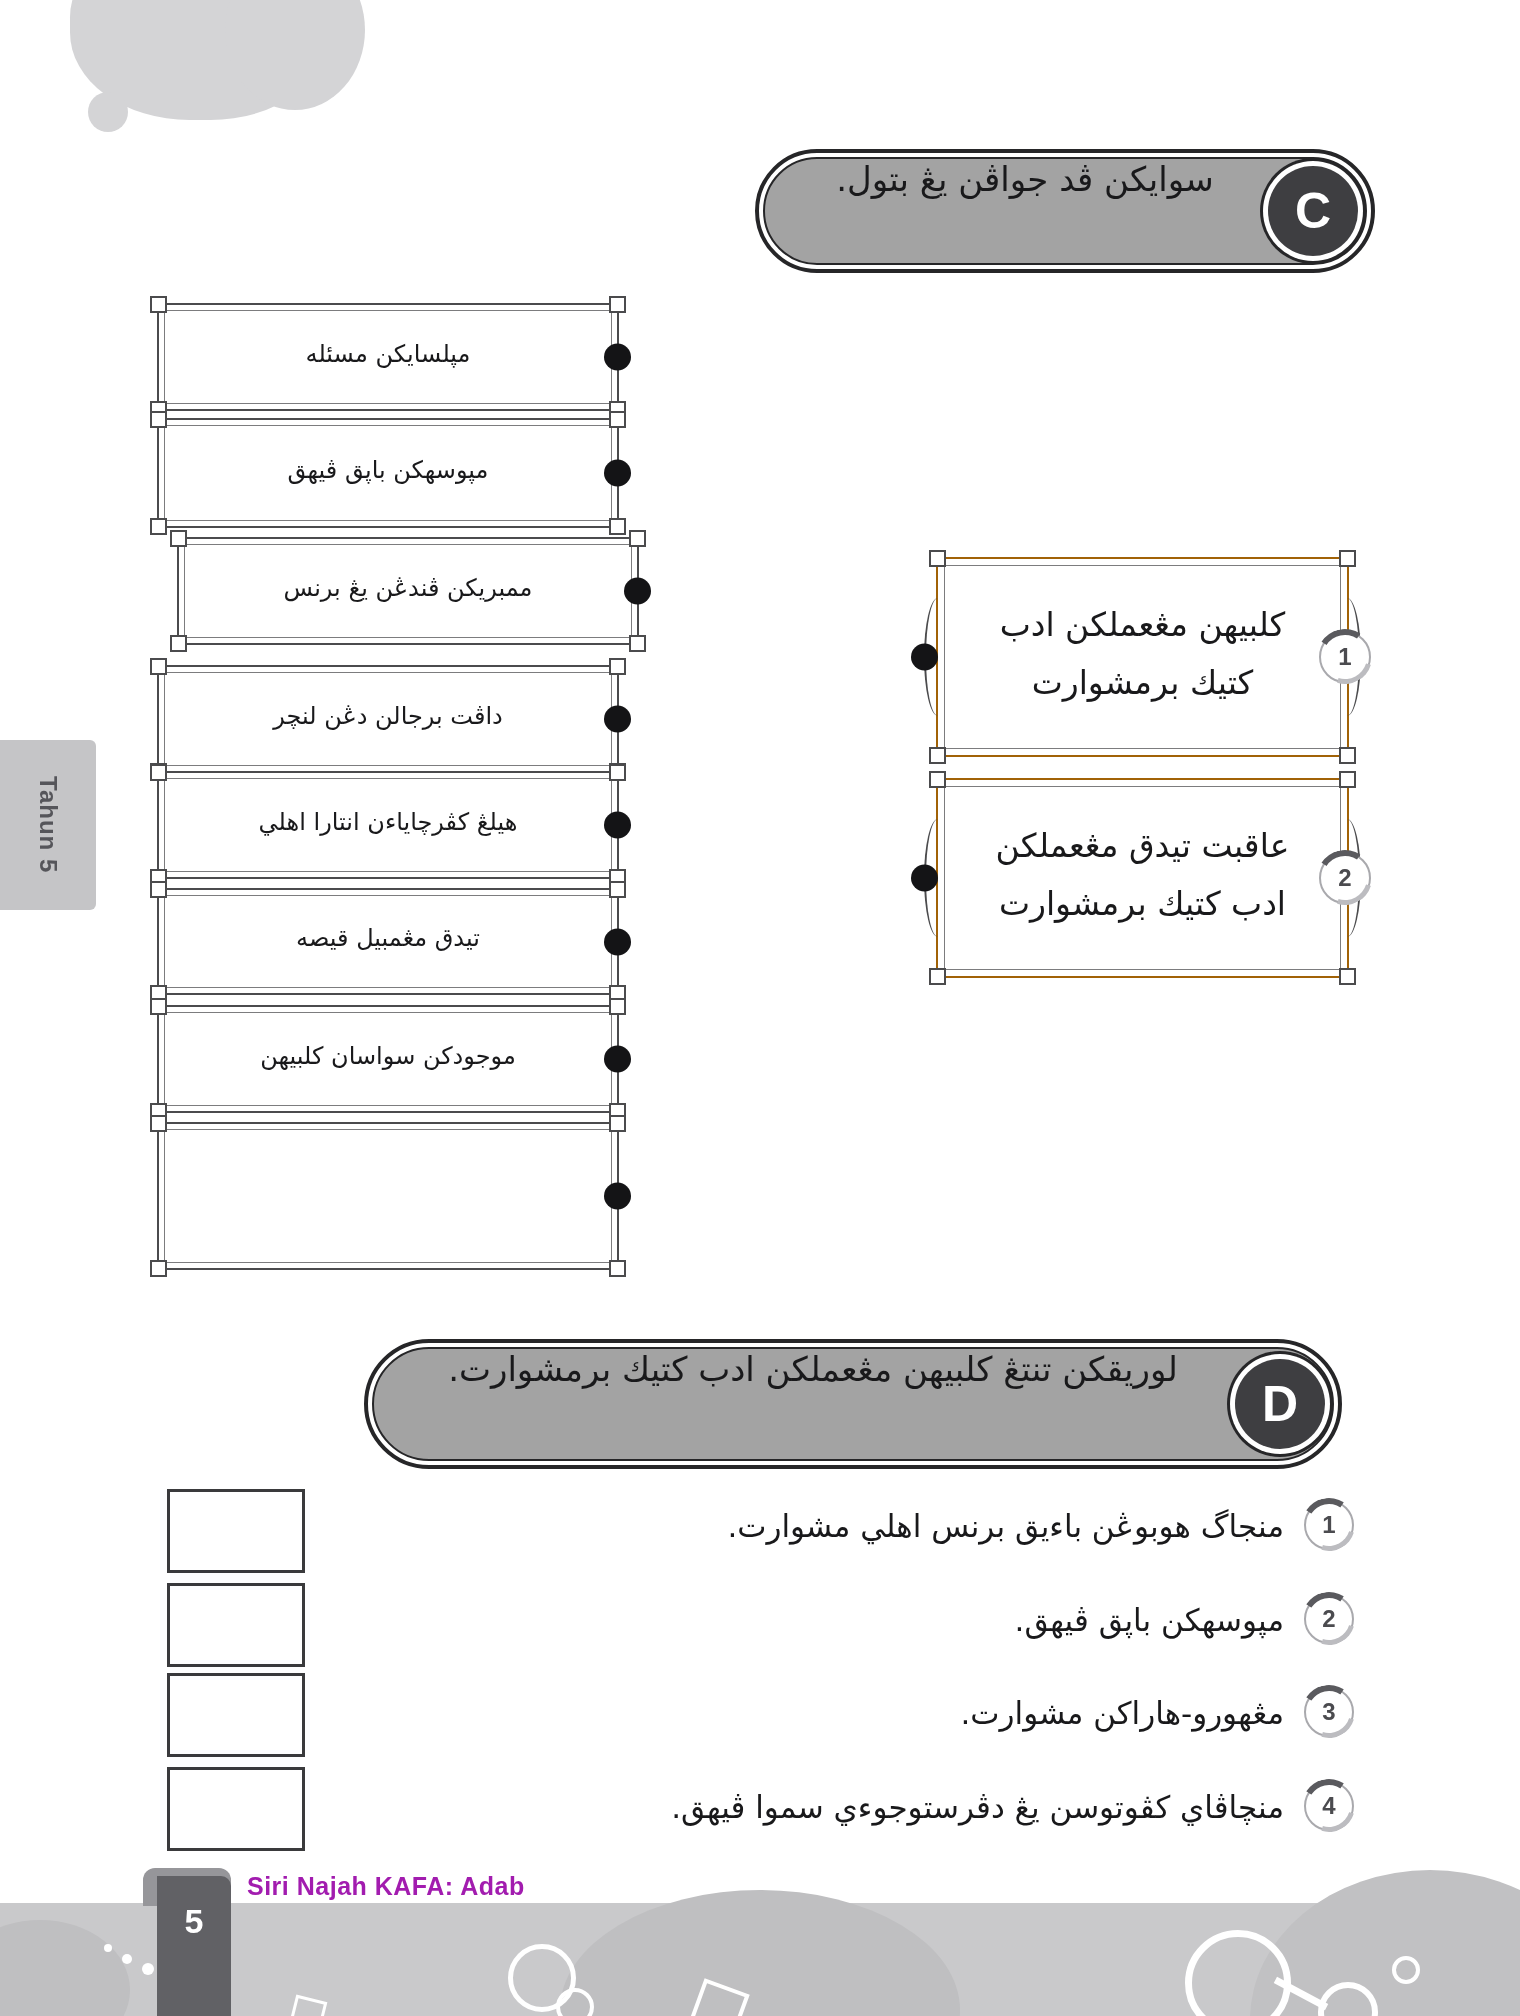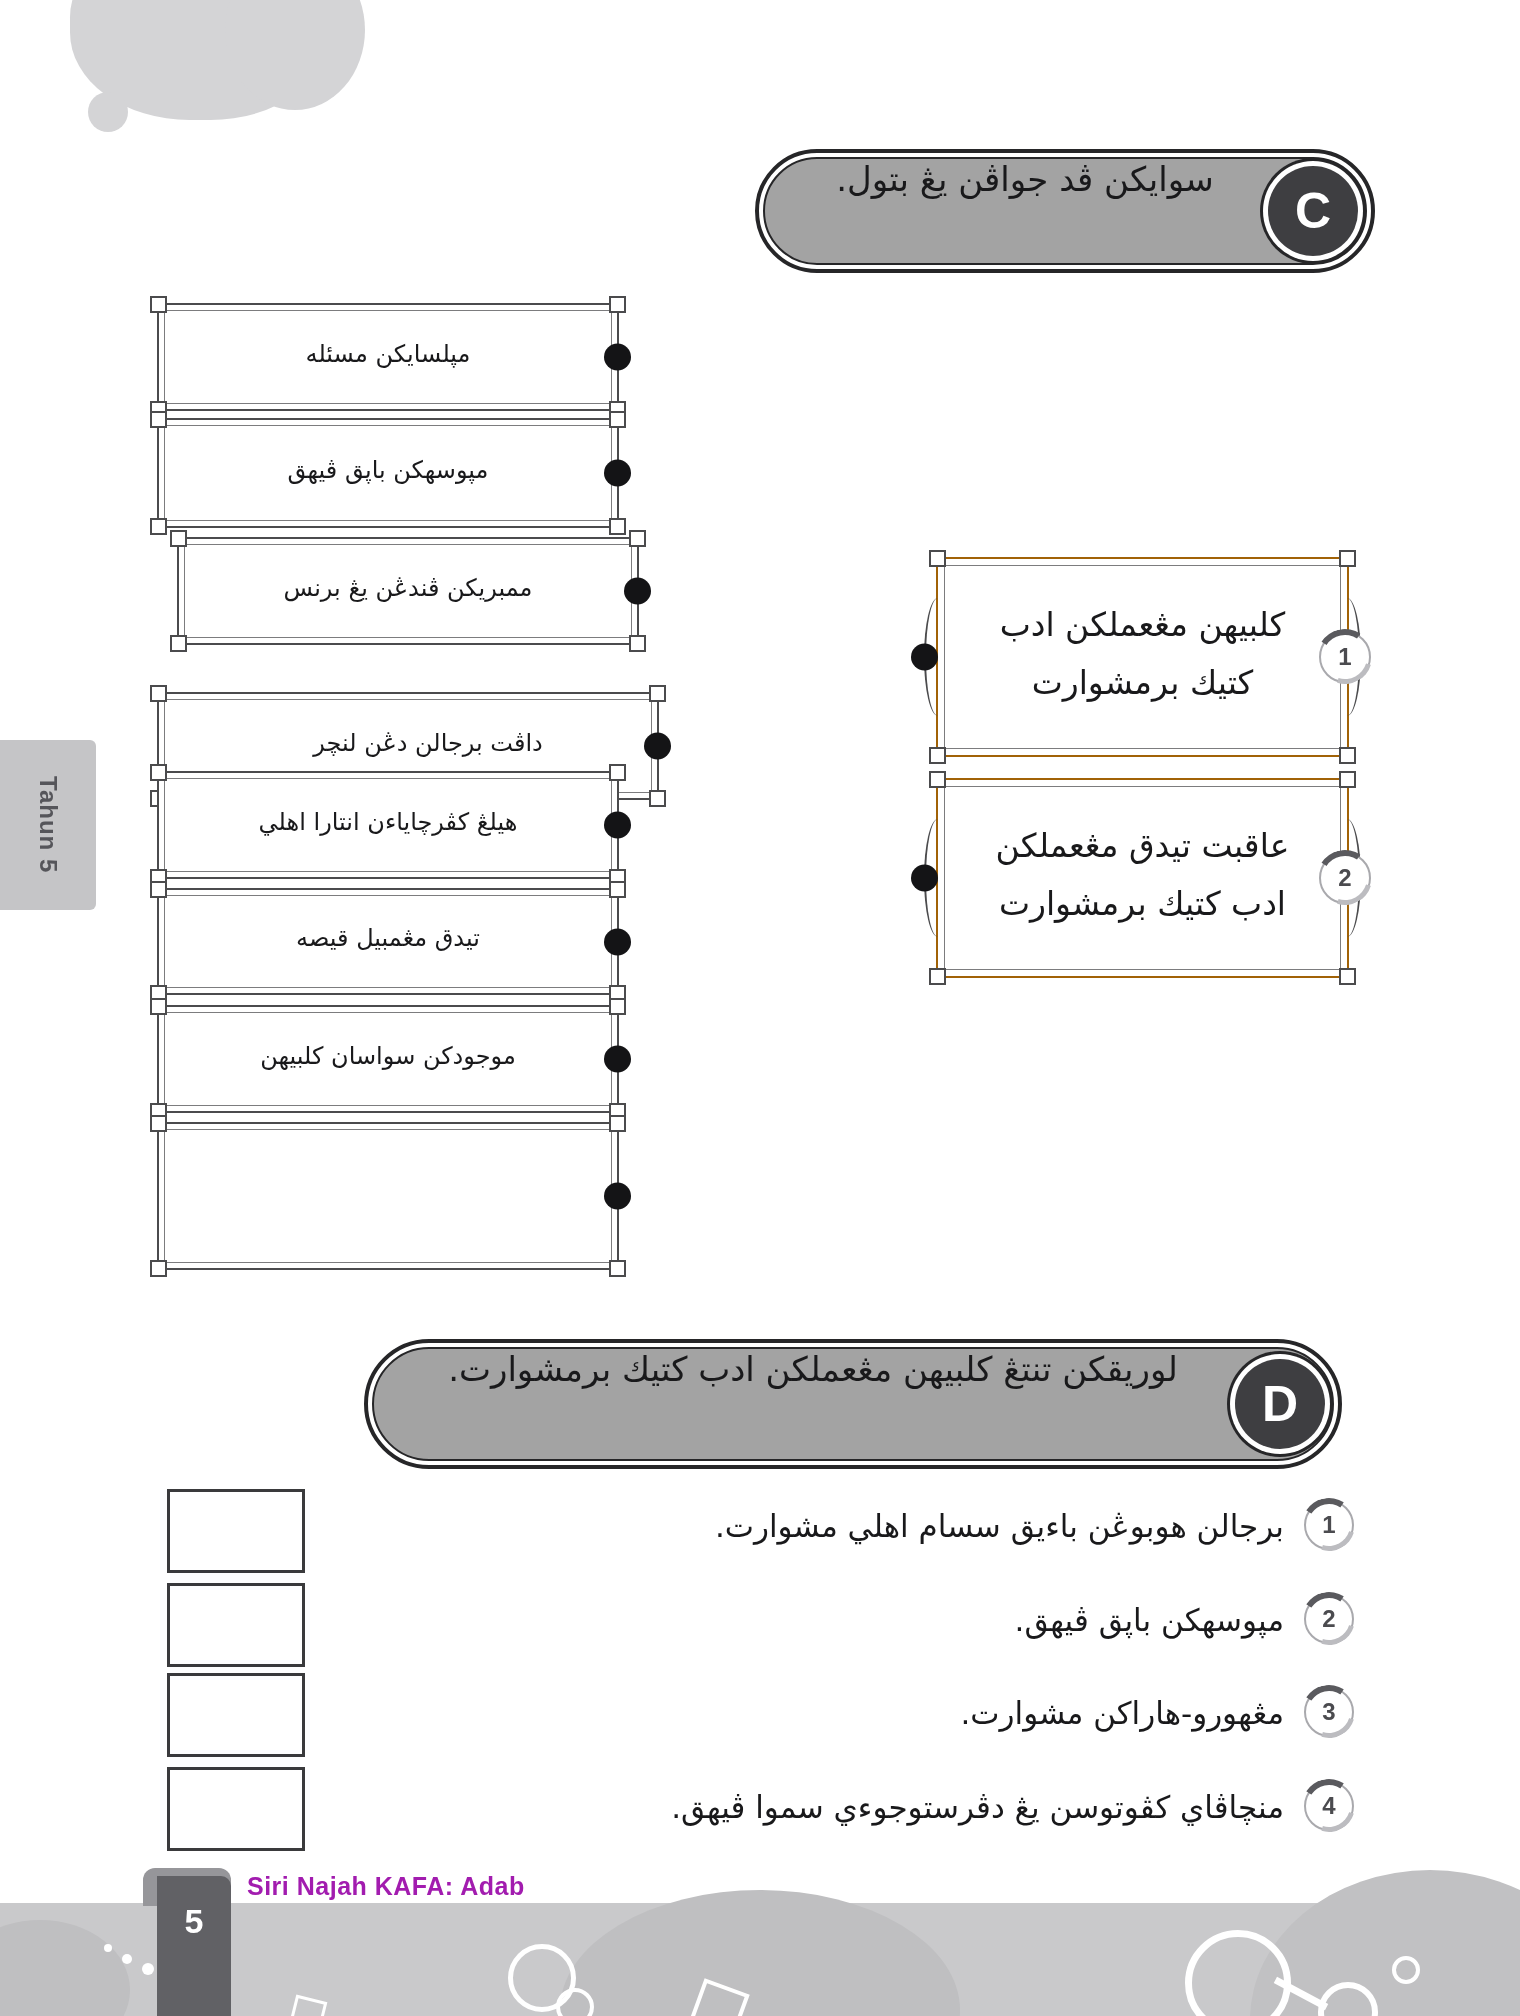--- a/index.html
+++ b/index.html
@@ -103,21 +103,21 @@
     <div class="dot" style="right:-14px;top:50%;transform:translateY(-50%);"></div>
   </div>
   <div class="frame" style="left:157px;top:537px;width:458px;height:104px;margin-left:20px;">
     <span class="nc tl"></span>
       <span class="nc tr"></span>
       <span class="nc bl"></span>
       <span class="nc br"></span>
     <div class="txt ar">ممبريكن ڤندڠن يڠ برنس</div>
     <div class="dot" style="right:-14px;top:50%;transform:translateY(-50%);"></div>
   </div>
-  <div class="frame" style="left:157px;top:692px;width:458px;height:104px;padding-left:40px;">
+  <div class="frame" style="left:157px;top:665px;width:458px;height:104px;">
     <span class="nc tl"></span>
       <span class="nc tr"></span>
       <span class="nc bl"></span>
       <span class="nc br"></span>
     <div class="txt ar">داڤت برجالن دڠن لنچر</div>
     <div class="dot" style="right:-14px;top:50%;transform:translateY(-50%);"></div>
   </div>
   <div class="frame" style="left:157px;top:771px;width:458px;height:104px;">
     <span class="nc tl"></span>
       <span class="nc tr"></span>
@@ -175,21 +175,21 @@
     <div class="dot" style="left:-27px;top:50%;transform:translateY(-50%);"></div>
   </div>
 
   <div class="pill" style="left:372px;top:1347px;width:958px;height:110px;">
     <div class="txt ar">لوريقكن تنتڠ كلبيهن مڠعملكن ادب كتيك برمشوارت.</div>
     <div class="badge">D</div>
   </div>
 
   <div class="item-row" style="top:1500px;">
     <span class="numbadge">1</span>
-    <span class="txt ar">برجالن هوبوڠن باءيق سسام اهلي مشوارت.</span>
+    <span class="txt ar">منجاگ هوبوڠن باءيق برنس اهلي مشوارت.</span>
   </div>
   <div class="item-row" style="top:1594px;">
     <span class="numbadge">2</span>
     <span class="txt ar">مپوسهكن باپق ڤيهق.</span>
   </div>
   <div class="item-row" style="top:1687px;">
     <span class="numbadge">3</span>
     <span class="txt ar">مڠهورو-هاراكن مشوارت.</span>
   </div>
   <div class="item-row" style="top:1781px;">

